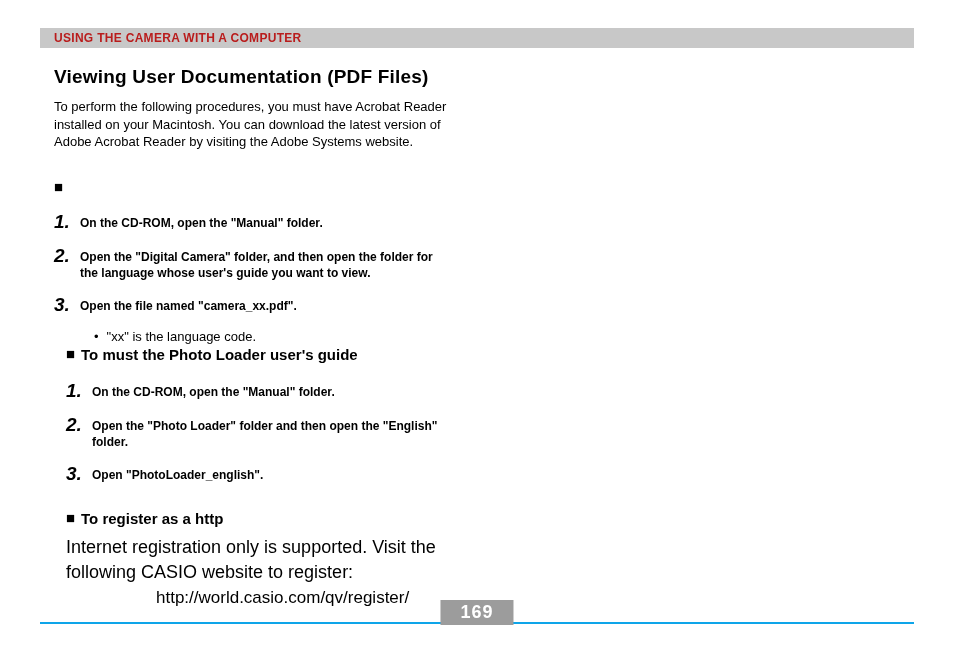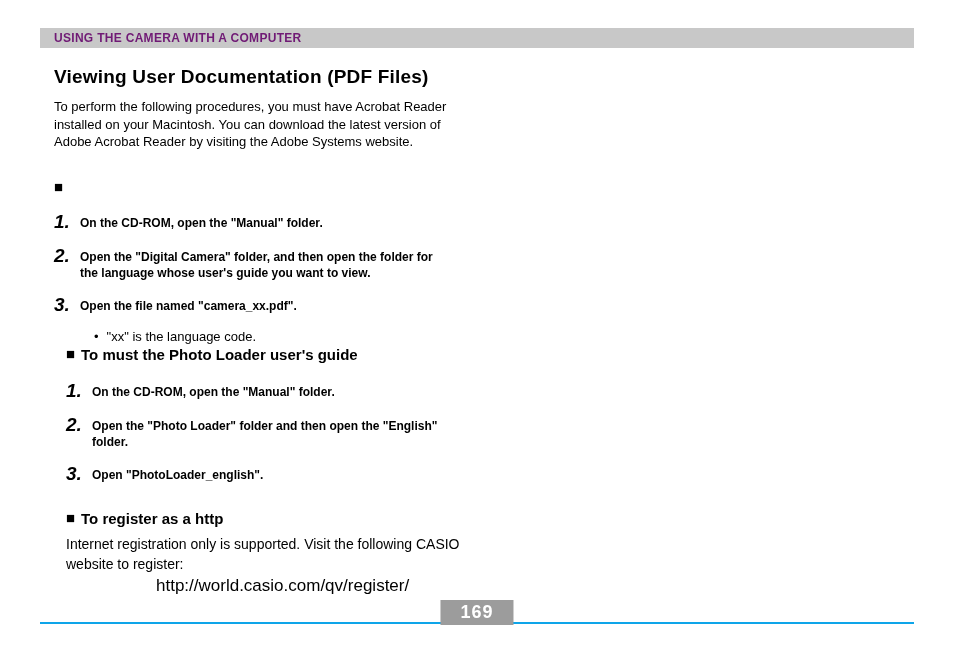--- a/index.html
+++ b/index.html
@@ -1,32 +1,32 @@
 <!DOCTYPE html>
 <html><head>
 <meta charset="utf-8">
 <style>
   * { box-sizing: border-box; margin: 0; padding: 0; }
   html, body { width: 954px; height: 646px; font-family: Arial, Helvetica, sans-serif; color: #000; background: #fff; }
   .page { position: relative; width: 954px; height: 646px; padding: 28px 40px 0 40px; }
-  .header-bar { background: #c8c8c8; height: 20px; display: flex; align-items: center; padding-left: 14px; font-size: 12px; font-weight: bold; letter-spacing: 0.3px; color: #701a75; margin-bottom: 18px; }
+  .header-bar { background: #c8c8c8; height: 20px; display: flex; align-items: center; padding-left: 14px; font-size: 12px; font-weight: bold; letter-spacing: 0.3px; color: #b91c1c; margin-bottom: 18px; }
   .columns { display: flex; gap: 0; height: 510px; flex-direction: column; }
   .col { width: 50%; padding-right: 24px; }
   .col.left { padding-left: 14px; padding-right: 26px; }
   .col.right { padding-left: 26px; padding-right: 14px; }
   .divider { width: 4px; background: #b0b0b0; height: 100%; }
   h1.title { font-size: 19px; font-weight: bold; margin-bottom: 10px; letter-spacing: 0.2px; }
   p.intro { font-size: 13px; line-height: 1.35; margin-bottom: 28px; }
   .sub { display: flex; align-items: flex-start; gap: 6px; font-weight: bold; font-size: 15px; margin-bottom: 18px; }
   .sub .sq { font-size: 15px; line-height: 1; }
   .step { display: flex; align-items: flex-start; gap: 8px; margin-bottom: 14px; }
   .step .num { font-size: 19px; font-weight: bold; font-style: italic; min-width: 18px; line-height: 1.05; }
   .step .txt { font-size: 12px; font-weight: bold; line-height: 1.35; padding-top: 3px; }
   .bullet { display: flex; gap: 8px; font-size: 13px; margin-left: 40px; margin-top: 4px; }
-  .reg-txt { font-size: 14px; line-height: 1.4; }
+  .reg-txt { font-size: 18px; line-height: 1.4; }
   .reg-url { font-size: 17px; margin-left: 90px; margin-top: 2px; }
   .footer { position: absolute; left: 40px; right: 40px; bottom: 22px; }
   .footer-line { border-top: 2px solid #0ea5e9; position: relative; }
   .pagenum { position: absolute; left: 50%; top: -24px; transform: translateX(-50%); background: #9c9c9c; color: #fff; font-weight: bold; font-size: 18px; padding: 2px 20px; letter-spacing: 1px; }
   .divider-down { position: absolute; left: 50%; transform: translateX(-50%); top: -24px; width: 4px; height: 24px; background: #b0b0b0; z-index: -1; }
 </style>
 </head>
 <body>
 
 <div class="page">

